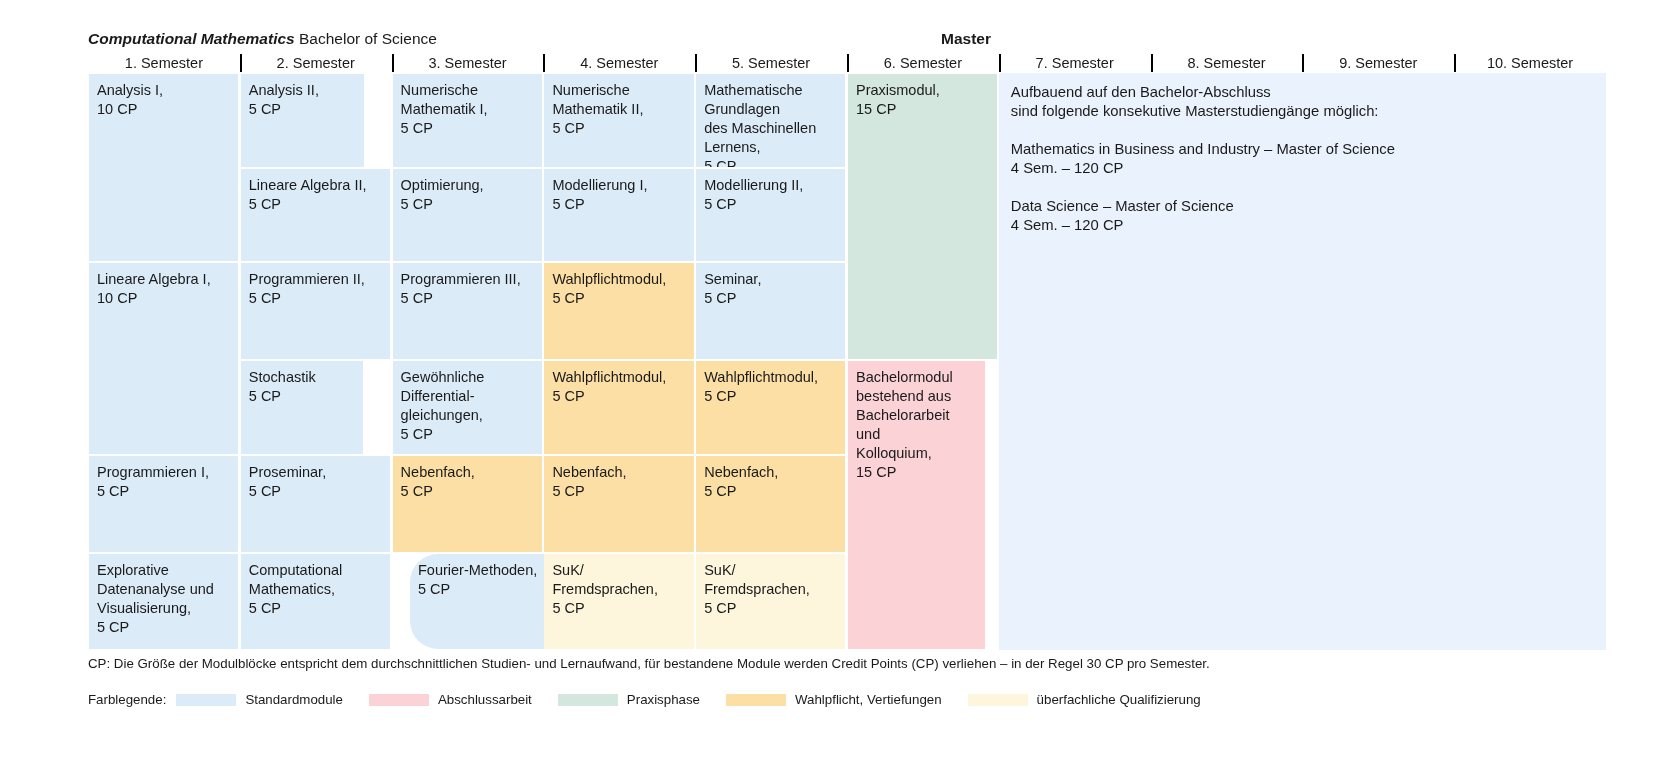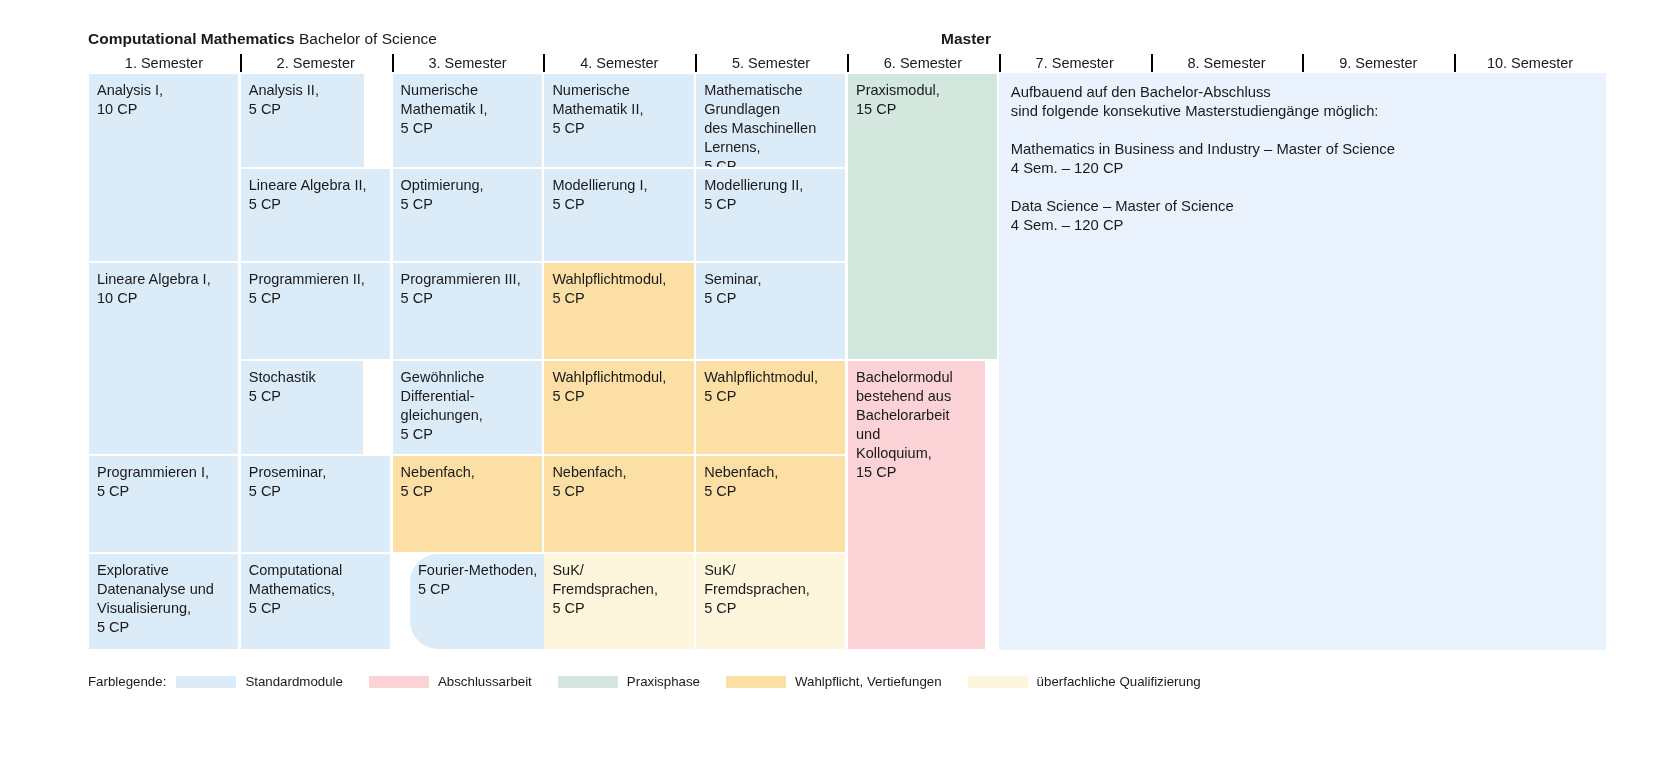--- a/index.html
+++ b/index.html
@@ -23,21 +23,21 @@
 
   
   .title-row {
     position: absolute;
     left: 88px;
     top: 30px;
     font-size: 15.5px;
     line-height: 18px;
     white-space: nowrap;
   }
-  .title-strong { font-weight: bold; }
+  .title-strong { font-weight: bold; font-style: italic; }
   .title-light { font-weight: normal; }
 
   .master-title {
     position: absolute;
     left: 941px;
     top: 30px;
     font-size: 15.5px;
     line-height: 18px;
     font-weight: bold;
     white-space: nowrap;
@@ -240,20 +240,21 @@
       <div class="cell c-praxis" style="left: 760px; top: 1px; width: 149.3px; height: 284.5px;">Praxismodul,
 15 CP</div>
       <div class="cell c-abschluss" style="left: 760px; top: 288px; width: 137px; height: 287.5px;">Bachelormodul
 bestehend aus
 Bachelorarbeit und
 Kolloquium,
 15 CP</div>
     </div>
 
   <div class="footer">
+    <div class="footer-note">CP: Die Größe der Modulblöcke entspricht dem durchschnittlichen Studien- und Lernaufwand, für bestandene Module werden Credit Points (CP) verliehen – in der Regel 30 CP pro Semester.</div>
     <div class="legend-row" id="legend">
       <span class="legend-label">Farblegende:</span>
     <span class="legend-item">
           <span class="swatch" style="background: rgb(220, 235, 248);"></span>
           <span class="legend-text">Standardmodule</span>
         </span>
         <span class="legend-item">
           <span class="swatch" style="background: rgb(251, 210, 214);"></span>
           <span class="legend-text">Abschlussarbeit</span>
         </span>

